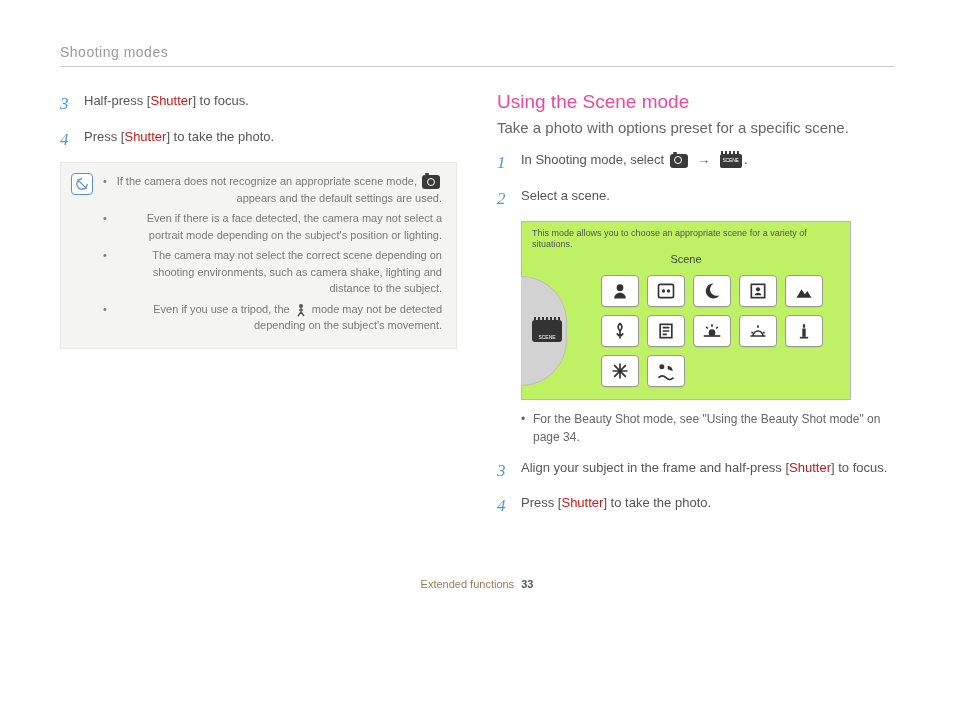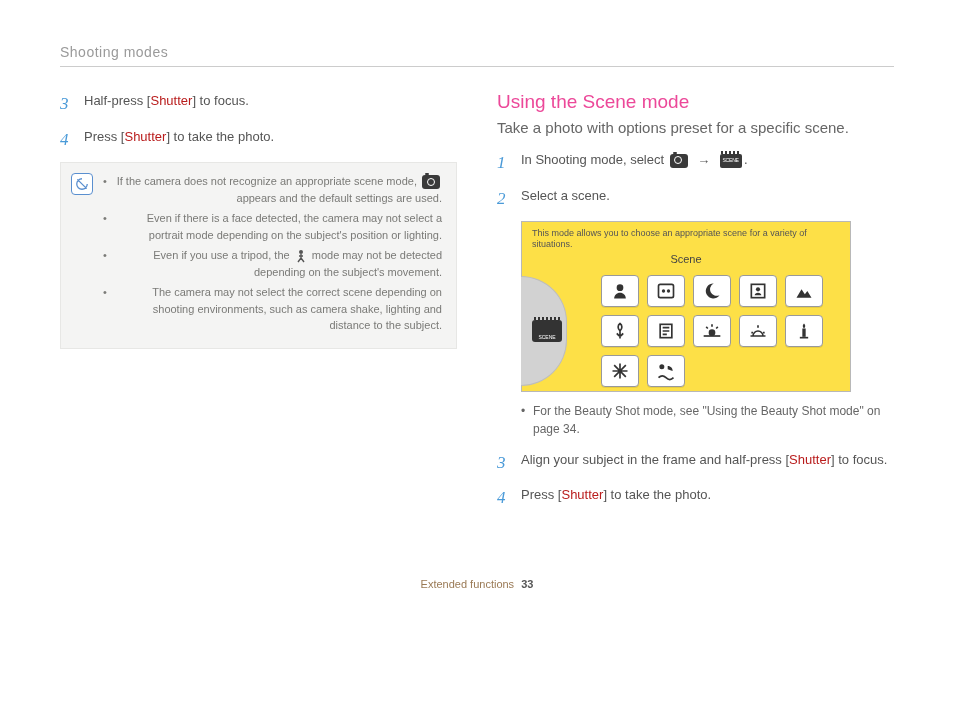--- a/index.html
+++ b/index.html
@@ -20,21 +20,21 @@
   .notebox ul li { position: relative; padding-left: 10px; margin-bottom: 4px; }
   .notebox ul li::before { content: "•"; position: absolute; left: 0; }
   .inline-icon { display:inline-flex; vertical-align: middle; width:18px; height:14px; background:#3a3a3a; border-radius:3px; margin:0 2px; position:relative; }
   .inline-icon.cam::before { content:""; position:absolute; width:6px; height:6px; border:1.5px solid #fff; border-radius:50%; left:4.5px; top:2.5px; }
   .inline-icon.cam::after { content:""; position:absolute; width:4px; height:2px; background:#3a3a3a; top:-2px; left:3px; border-radius:1px; }
   .inline-icon.scene { background:#3a3a3a; width:22px; height:14px; border-radius:2px; font-size:6px; color:#fff; display:inline-flex; align-items:center; justify-content:center; letter-spacing:-.3px;}
   .inline-icon.scene::before { content:"SCENE"; transform: scale(.85);}
   .inline-icon.scene::after { content:""; position:absolute; top:-3px; left:1px; right:1px; height:3px; background: repeating-linear-gradient(90deg,#3a3a3a 0 2px, transparent 2px 4px); }
   .inline-icon.person { background:none; width:12px; }
   .inline-icon.person svg { width:12px; height:14px; }
-  .screenshot { border:1px solid #b8b8b8; background:#fde047; margin: 6px 0 10px 24px; width: 330px; position:relative; }
+  .screenshot { border:1px solid #b8b8b8; background:#bef264; margin: 6px 0 10px 24px; width: 330px; position:relative; padding-bottom:8px;}
   .screenshot .desc { font-size:9px; color:#555; padding:6px 10px 2px 10px; line-height:1.25; }
   .screenshot .title { text-align:center; font-size:11px; color:#444; margin-bottom:6px;}
   .grid-wrap { display:flex; align-items:center; }
   .dial { width:46px; height:110px; background:#d2d2d2; border-top-right-radius:55px; border-bottom-right-radius:55px; border:1px solid #bdbdbd; border-left:none; display:flex; align-items:center; justify-content:flex-end; padding-right:4px; margin-left:-1px;}
   .dial .chip { width:30px; height:22px; background:#333; border-radius:3px; position:relative; font-size:5px; color:#fff; display:flex; align-items:flex-end; justify-content:center; padding-bottom:2px;}
   .dial .chip::before{content:""; position:absolute; top:-3px; left:2px; right:2px; height:3px; background: repeating-linear-gradient(90deg,#333 0 2px, transparent 2px 4px);}
   .icon-grid { flex:1; display:grid; grid-template-columns: repeat(5, 38px); grid-auto-rows:32px; gap:8px; justify-content:center; padding:4px 12px 4px 18px;}
   .icon-cell { background:#fff; border:1px solid #999; border-radius:4px; display:flex; align-items:center; justify-content:center; box-shadow: 0 1px 0 rgba(0,0,0,.08);}
   .icon-cell svg { width:20px; height:20px; }
   .sub-bullets { list-style:none; font-size:12px; color:#666; margin: 4px 0 12px 24px; line-height:1.5;}
@@ -77,31 +77,31 @@
               <path fill="none" stroke="#5a8fcf" stroke-width="2.2" d="M4 4 L20 20 M12 3 A9 9 0 1 0 21 12"></path>
             </svg>
         </div>
         <ul>
           <li>
             <span>If the camera does not recognize an appropriate scene mode, </span>
             <span class="inline-icon cam"></span>
             <span> appears and the default settings are used.</span>
           </li>
           <li>Even if there is a face detected, the camera may not select a portrait mode depending on the subject's position or lighting.</li>
+          <li>The camera may not select the correct scene depending on shooting environments, such as camera shake, lighting and distance to the subject.</li>
           <li>
             <span>Even if you use a tripod, the </span>
             <span class="inline-icon person">
               <svg viewBox="0 0 12 14">
                   <circle cx="6" cy="3" r="2" fill="#555"></circle>
                   <path d="M6 5 L6 9 M6 9 L3 13 M6 9 L9 13 M4 7 L8 7" stroke="#555" stroke-width="1.4" fill="none"></path>
                 </svg>
             </span>
             <span> mode may not be detected depending on the subject's movement.</span>
           </li>
-          <li>The camera may not select the correct scene depending on shooting environments, such as camera shake, lighting and distance to the subject.</li>
         </ul>
       </div>
     </div>
 
     <div class="col">
       <h2 class="section">Using the Scene mode</h2>
       <div class="subtitle">Take a photo with options preset for a specific scene.</div>
 
       <ol class="steps">
         <li>

